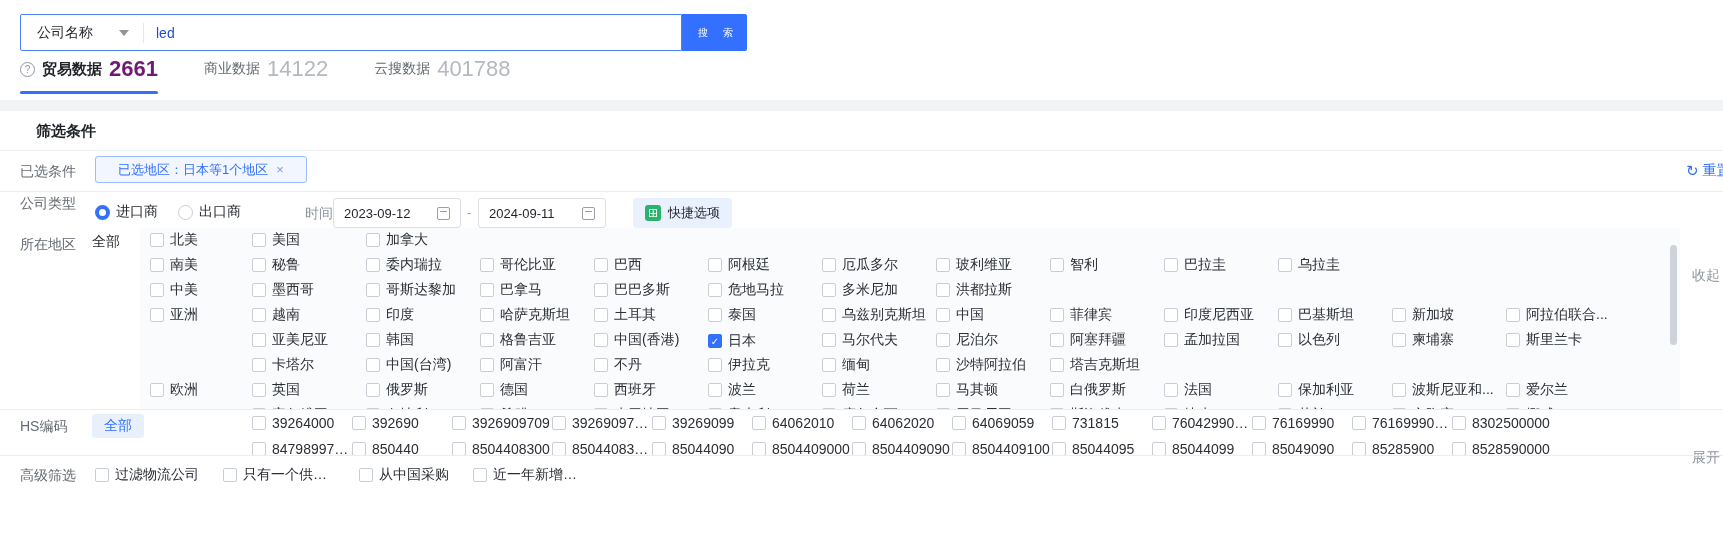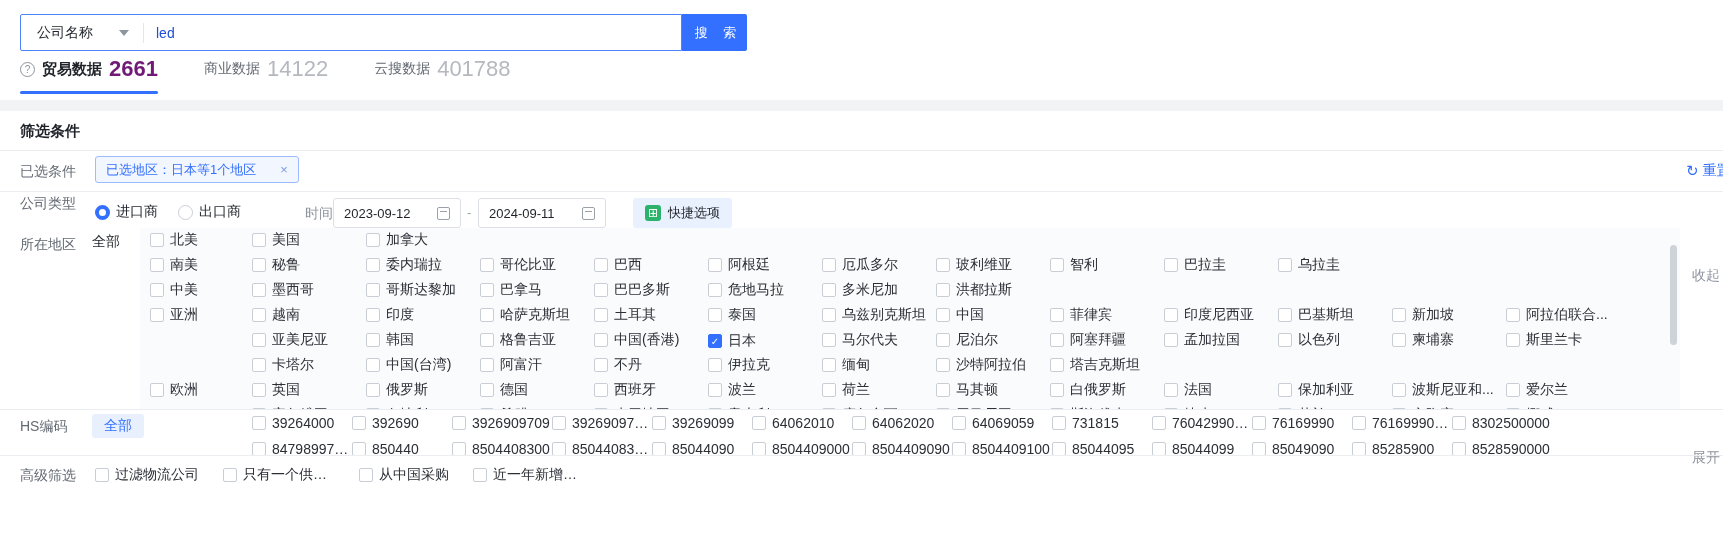--- a/index.html
+++ b/index.html
@@ -12,45 +12,45 @@
   .search-box { display:flex; align-items:center; width:662px; height:37px;
     border:1px solid #4d82ff; border-radius:2px 0 0 2px; background:#fff; }
   .search-select { display:flex; align-items:center; gap:26px; padding:0 14px 0 16px;
     font-size:14px; color:#1f2329; cursor:pointer; }
   .caret { width:0; height:0; border-left:5px solid transparent; border-right:5px solid transparent;
     border-top:6px solid #8f959e; }
   .v-divider { width:1px; height:20px; background:#e5e6eb; }
   .search-input { flex:1; border:none; outline:none; font-size:14px; color:#1d4ed8;
     padding:0 12px; font-family:inherit; background:transparent; }
   .search-btn { width:65px; height:37px; background:#3370ff; color:#fff; border:none;
-    font-size:13px; letter-spacing:6px; padding-left:8px; border-radius:0 2px 2px 0;
+    font-size:10px; letter-spacing:6px; padding-left:8px; border-radius:0 2px 2px 0;
     cursor:pointer; font-family:inherit; }
 
   
   .tabs { position:absolute; left:20px; top:58px; display:flex; align-items:flex-end; gap:46px; }
   .tab { position:relative; display:flex; align-items:center; gap:7px; padding-bottom:14px; cursor:pointer; }
   .q-icon { width:15px; height:15px; border:1px solid #8f959e; border-radius:50%;
     color:#8f959e; font-size:10px; line-height:13px; text-align:center; display:inline-block; }
   .tab .lbl { font-size:14px; color:#646a73; }
   .tab .cnt { font-size:22px; color:#b4b8bf; font-weight:400; line-height:22px; }
   .tab.active .lbl { color:#1f2329; font-weight:bold; font-size:15px; }
   .tab.active .cnt { color:#701a75; font-weight:bold; }
   .tab.active .underline { position:absolute; left:0; right:0; bottom:0; height:3px;
     background:#3370ff; border-radius:2px; }
 
   .band { position:absolute; left:0; top:100px; width:1723px; height:11px; background:#f2f3f5; }
 
   
-  .panel-title { position:absolute; left:20px; top:122px; font-size:15px; font-weight:bold; color:#1f2329; }
+  .panel-title { position:absolute; left:36px; top:122px; font-size:15px; font-weight:bold; color:#1f2329; }
   .hline { position:absolute; left:0; width:1723px; height:1px; background:#ebedf0; }
   .row-label { position:absolute; left:20px; font-size:14px; color:#646a73; }
 
   
   .sel-tag { position:absolute; left:95px; top:156px; height:27px; display:flex; align-items:center;
-    gap:24px; padding:0 10px; border:1px solid #9cbcff; background:#f2f6ff; border-radius:3px;
+    gap:8px; padding:0 22px; border:1px solid #9cbcff; background:#f2f6ff; border-radius:3px;
     color:#3370ff; font-size:13px; cursor:default; }
   .sel-tag .close { color:#7e9dde; font-size:13px; cursor:pointer; }
   .reset { position:absolute; left:1686px; top:162px; display:flex; align-items:center; gap:4px;
     color:#3370ff; font-size:14px; white-space:nowrap; cursor:pointer; }
   .reset .ric { font-size:15px; }
 
   
   .radio-group { position:absolute; left:95px; top:203px; display:flex; gap:20px; align-items:center; }
   .radio-item { display:flex; align-items:center; gap:6px; font-size:14px; color:#1f2329; cursor:pointer; }
   .radio { width:15px; height:15px; border-radius:50%; border:1px solid #c9ced6; background:#fff; }

